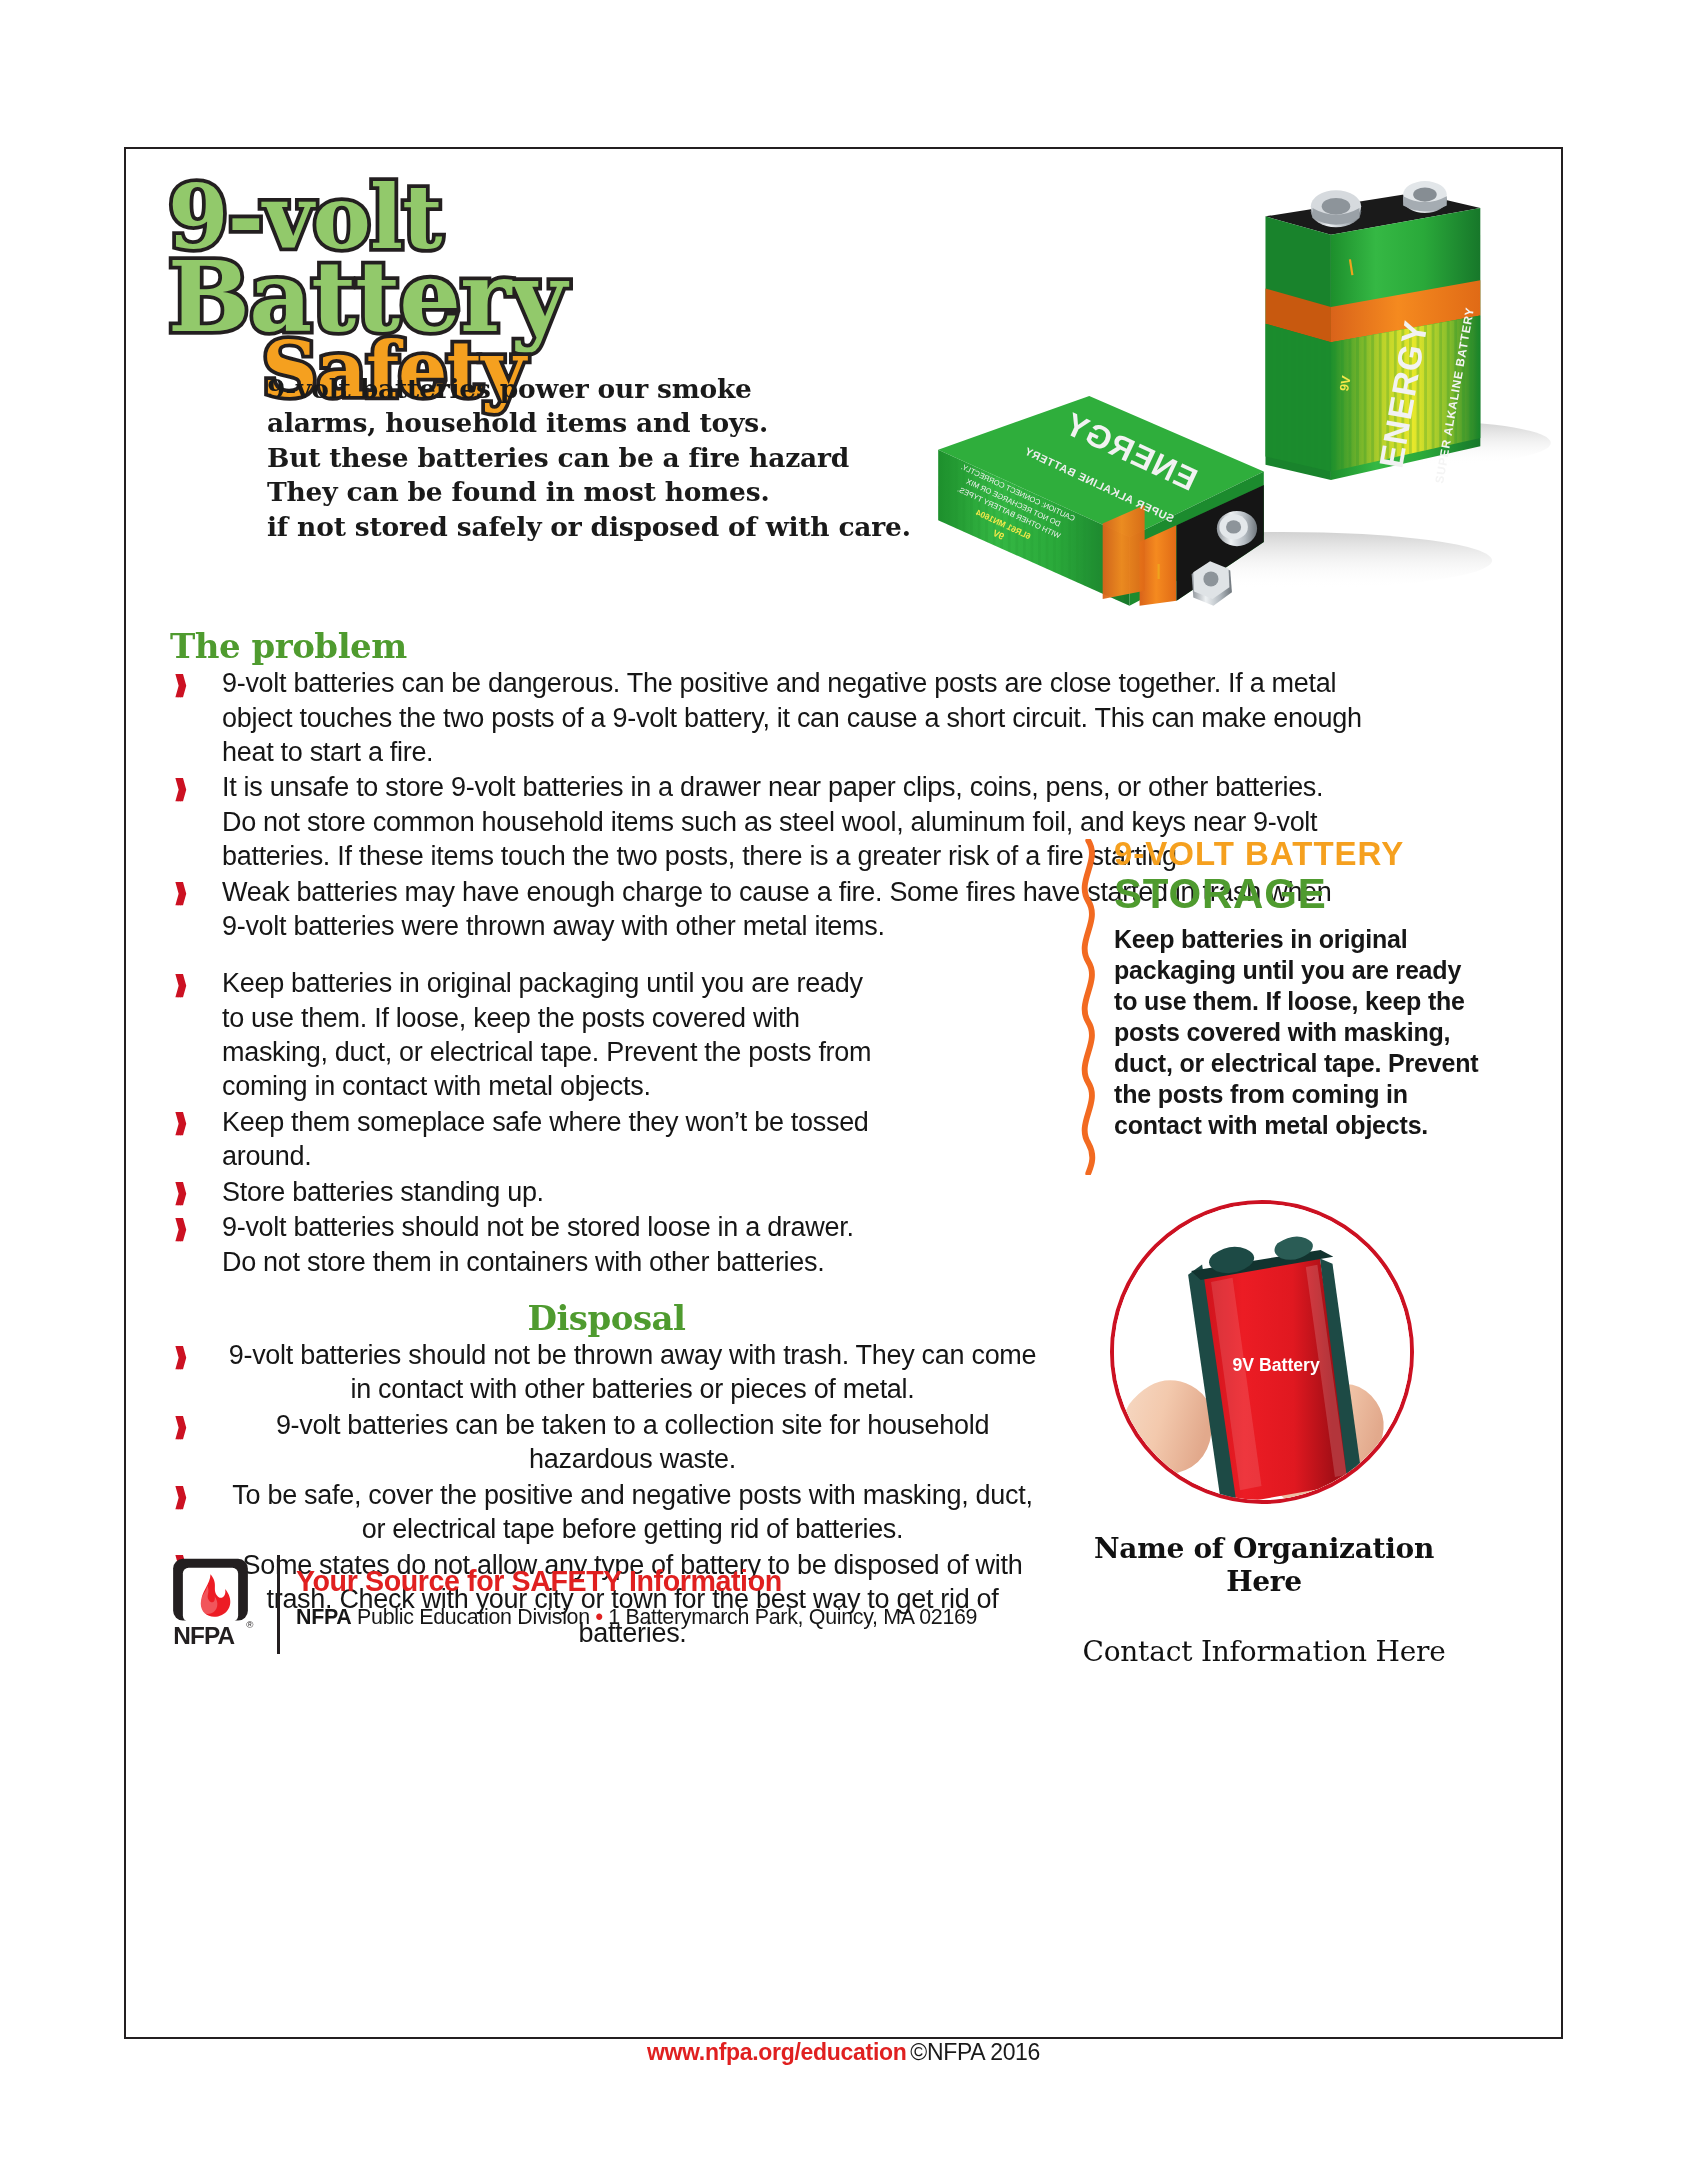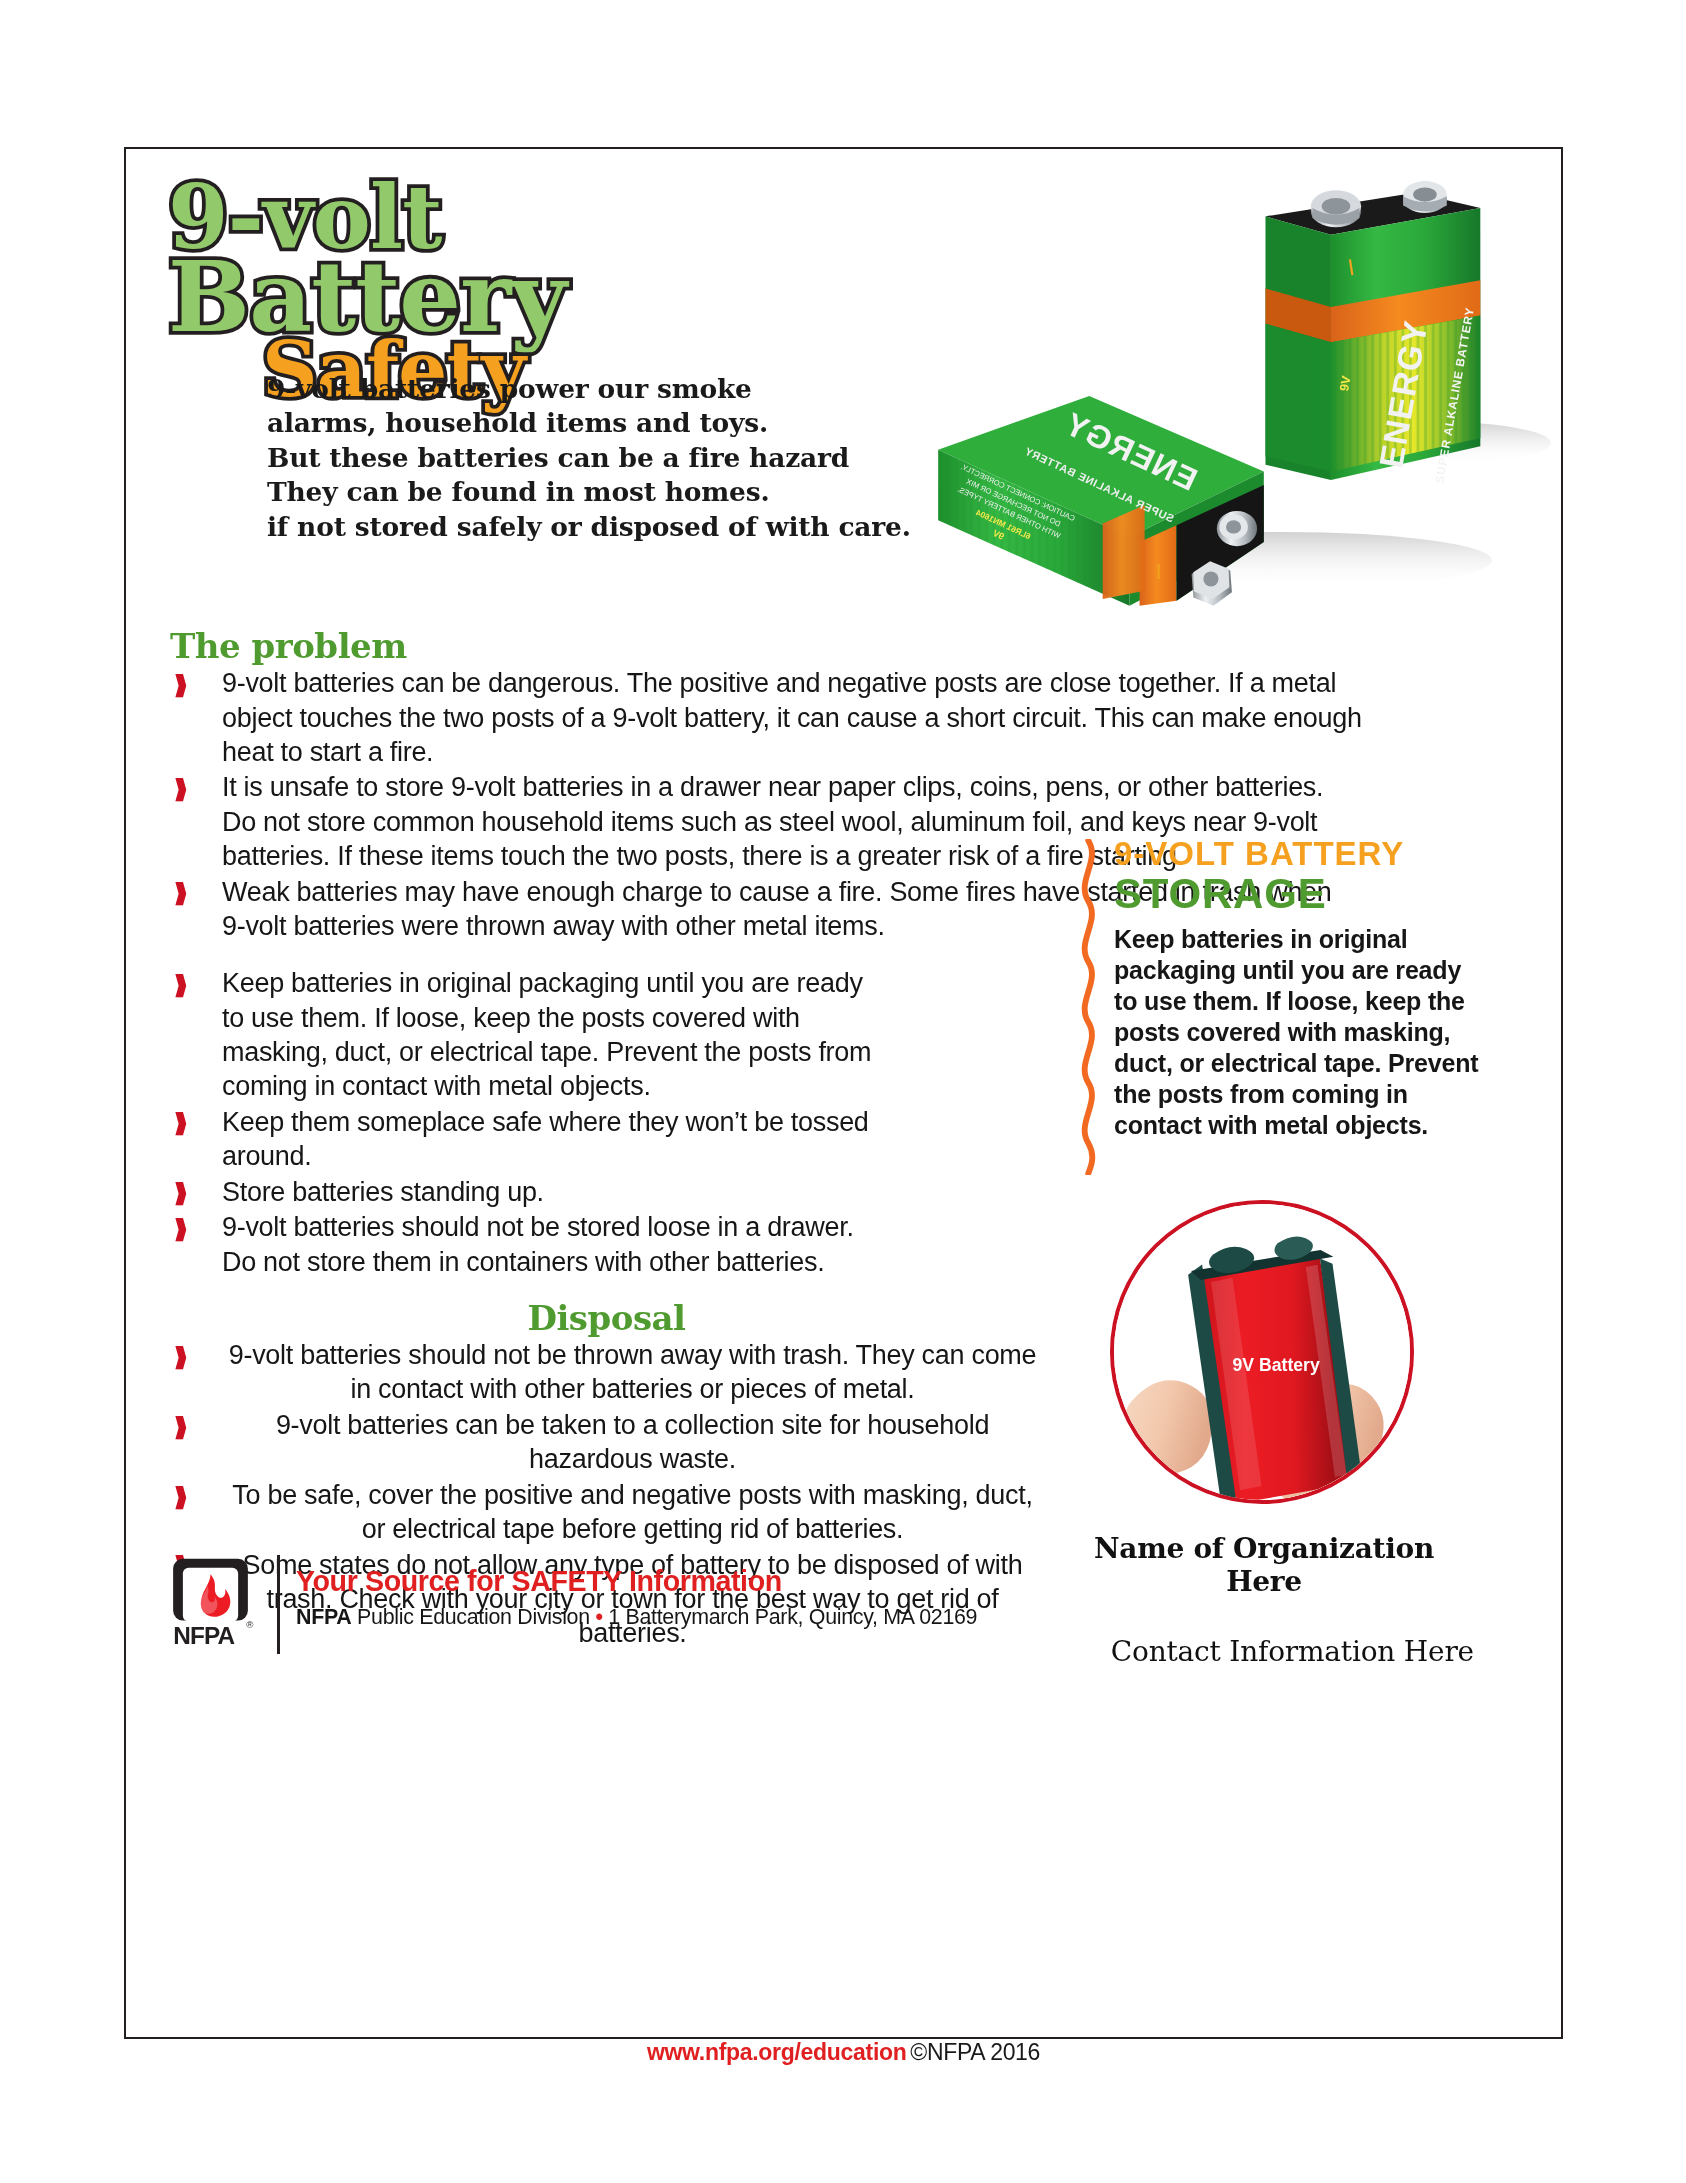--- a/index.html
+++ b/index.html
@@ -124,21 +124,21 @@
   
   #org {
     position:absolute; left:928px; top:903px; width:420px; text-align:center;
   }
   #org .org-name {
     font-family:"DejaVu Serif", serif; font-weight:700;
     font-size:28px; color:#111; letter-spacing:-0.3px;
   }
   #org .org-contact {
     font-family:"DejaVu Serif", serif; font-weight:400;
-    font-size:28px; color:#111; margin-top:37px; letter-spacing:-0.2px;text-align:right;
+    font-size:28px; color:#111; margin-top:37px; letter-spacing:-0.2px;
   }
 
   
   #nfpa-lockup { position:absolute; left:44px; top:929px; width:638px; height:101px; }
   #nfpa-lockup .mark { position:absolute; left:0; top:0; width:94px; height:91px; }
   #nfpa-lockup .rule {
     position:absolute; left:107px; top:-3.4px; width:2.5px; height:99px; background:#231f20;
   }
   #nfpa-lockup .tag {
     position:absolute; left:126px; top:6.7px;

